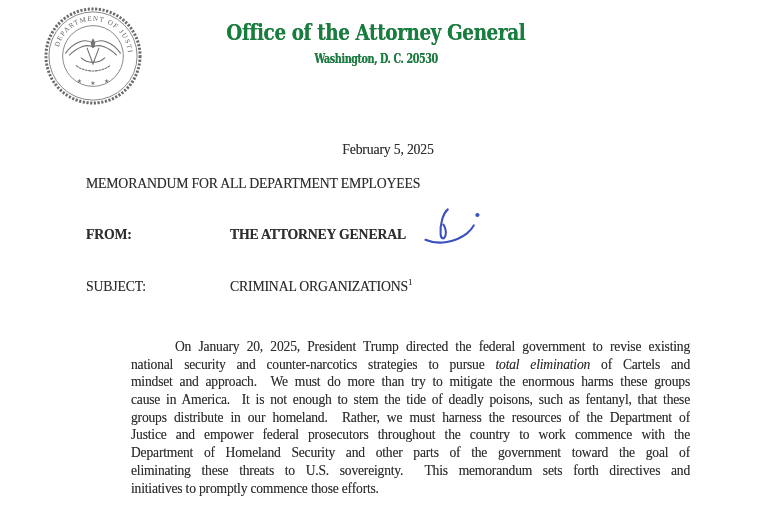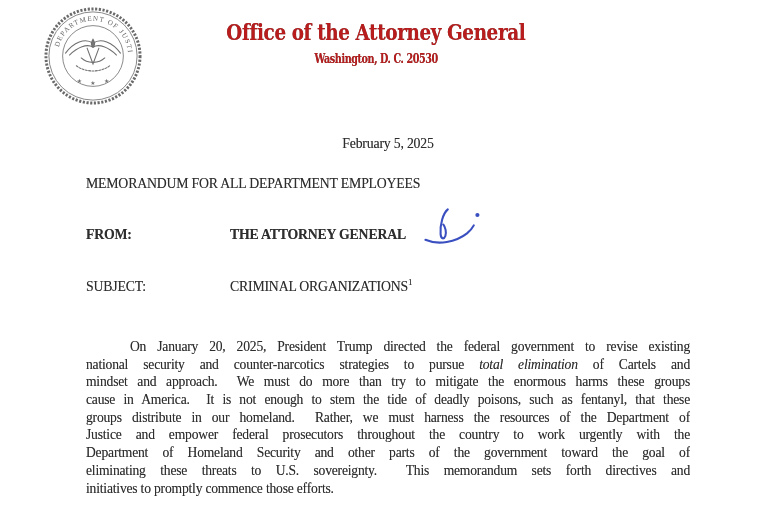--- a/index.html
+++ b/index.html
@@ -7,43 +7,43 @@
     position:relative;
     width:768px;height:512px;
     background:#ffffff;
     overflow:hidden;
     font-family:"Liberation Serif", serif;
     color:#2e2e2e;
   }
   
   .seal{position:absolute;left:44px;top:7px;width:98px;height:98px;}
   
-  .letterhead{position:absolute;left:0;top:17px;width:752px;text-align:center;color:#b91c1c;}
+  .letterhead{position:absolute;left:0;top:17px;width:752px;text-align:center;color:#15803d;}
   .lh1,.lh2{font-family:"DejaVu Serif", serif;font-weight:bold;letter-spacing:-0.5px;}
   .lh1 span,.lh2 span{display:inline-block;transform:scaleX(0.80);transform-origin:center;}
   .lh1{font-size:23px;line-height:30px;text-shadow:0 0 0.5px rgba(0,0,0,.55);}
   .lh2{font-size:12px;line-height:25px;text-shadow:0 0 0.5px rgba(0,0,0,.55);}
   
   .col{position:absolute;left:86px;width:604px;font-size:13.8px;letter-spacing:-0.2px;
        text-shadow:0 0 0.35px rgba(40,40,40,.45);}
-  .date-line{top:136px;text-align:center;}
+  .date-line{top:142px;text-align:center;}
   .memo-line{top:176px;}
   .row{display:flex;}
   .row .lbl{width:144px;flex:0 0 144px;}
   .from-row{top:227px;font-weight:bold;}
   .subject-row{top:279px;}
   .subject-val{width:460px;}
   .subj-l1{text-align:justify;text-align-last:justify;height:22px;overflow:hidden;}
   .subj-l2{height:22px;overflow:hidden;}
   sup.fn{font-size:9px;vertical-align:super;line-height:0;}
   
   .body-par{top:338px;}
   .body-line{
     font-size:13.6px;line-height:17.7px;height:17.7px;overflow:hidden;
-    text-align:justify;text-align-last:justify;letter-spacing:-0.2px;
+    text-align:justify;text-align-last:justify;letter-spacing:-0.2px;margin-left:45px;
   }
   .body-line.first{text-indent:44px;}
   .body-line.last{text-align-last:left;}
   .body-line .it{font-style:italic;}
   
   .sig{position:absolute;left:419px;top:201px;width:64px;height:52px;}
 </style>
 </head>
 <body>
 
@@ -104,19 +104,19 @@
       <div class="subj-l2"><span>CRIMINAL ORGANIZATIONS</span><sup class="fn">1</sup></div>
     </div>
   </div>
 
   <div class="col body-par" id="body-par" style="position:absolute;">
       <div class="body-line first"><span>On January 20, 2025, President Trump directed the federal government to revise existing</span></div>
       <div class="body-line"><span>national security and counter-narcotics strategies to pursue </span><span class="it">total elimination</span><span> of Cartels and</span></div>
       <div class="body-line"><span>mindset and approach.&nbsp; We must do more than try to mitigate the enormous harms these groups</span></div>
       <div class="body-line"><span>cause in America.&nbsp; It is not enough to stem the tide of deadly poisons, such as fentanyl, that these</span></div>
       <div class="body-line"><span>groups distribute in our homeland.&nbsp; Rather, we must harness the resources of the Department of</span></div>
-      <div class="body-line"><span>Justice and empower federal prosecutors throughout the country to work urgently with the</span></div>
+      <div class="body-line"><span>Justice and empower federal prosecutors throughout the country to work commence with the</span></div>
       <div class="body-line"><span>Department of Homeland Security and other parts of the government toward the goal of</span></div>
       <div class="body-line"><span>eliminating these threats to U.S. sovereignty.&nbsp; This memorandum sets forth directives and</span></div>
       <div class="body-line last"><span>initiatives to promptly commence those efforts.</span></div>
     </div>
 
 </div>
 
 </body></html>

